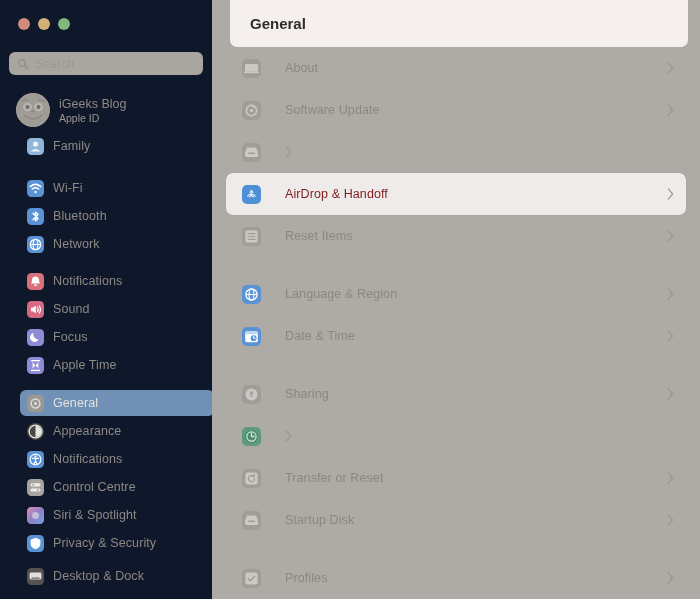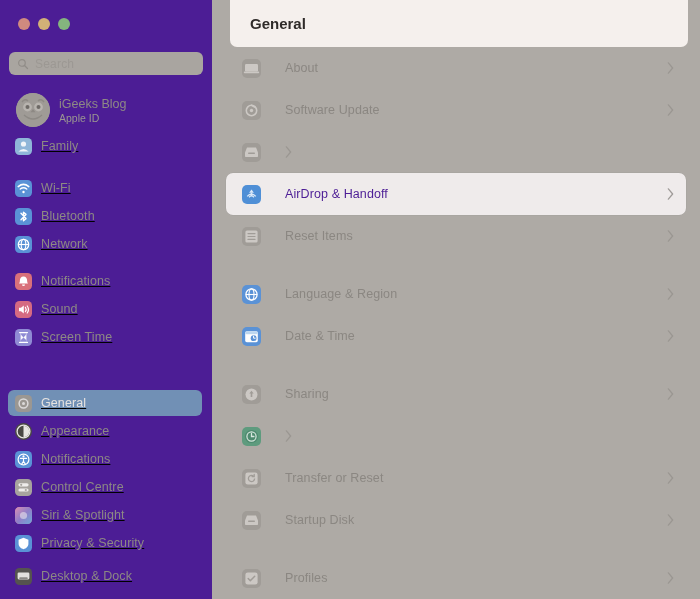--- a/index.html
+++ b/index.html
@@ -8,21 +8,21 @@
     overflow: hidden;
     font-family: "Liberation Sans", sans-serif;
     background: #b0aca7;
   }
   #root { position: relative; width: 700px; height: 599px; }
 
   
   .sidebar {
     position: absolute; left: 0; top: 0;
     width: 212px; height: 599px;
-    background: #4c1d95;
+    background: #0f172a;
     overflow: hidden;
   }
   .traffic { position: absolute; left: 18px; top: 18px; display: flex; gap: 8px; }
   .tl { width: 12px; height: 12px; border-radius: 50%; }
   .tl.red    { background: #d08a7f; }
   .tl.yellow { background: #d2b077; }
   .tl.green  { background: #84b57e; }
 
   .search-box {
     position: absolute; left: 9px; top: 52px;
@@ -44,21 +44,21 @@
   .avatar {
     width: 34px; height: 34px; border-radius: 50%;
     background: #9b9691; flex: 0 0 auto;
     position: relative; overflow: hidden;
   }
   .avatar svg { position: absolute; inset: 0; }
   .acct-text { display: flex; flex-direction: column; gap: 1px; }
   .acct-name { font-size: 12.5px; color: #8e8a85; font-weight: 500; }
   .acct-sub  { font-size: 10.5px; color: #9b9792; }
 
-  .nav-group { position: absolute; left: 8px; width: 194px; text-decoration: underline; }
+  .nav-group { position: absolute; left: 20px; width: 194px; }
   .nav-item {
     display: flex; align-items: center; gap: 9px;
     height: 26px; padding: 0 7px; border-radius: 6px;
     margin-bottom: 2px;
   }
   .nav-item .label {
     font-size: 12.5px; color: #8d8984; white-space: nowrap;
     letter-spacing: .1px;
   }
   .nav-item.selected { background: #7190b5; }
@@ -111,21 +111,21 @@
     flex: 0 0 auto;
     display: flex; align-items: center; justify-content: center;
   }
   .row.highlight {
     background: #efebeb;
     border-radius: 7px;
     margin: 0 14px;
     padding: 0 12px 0 16px;
     box-shadow: 0 0 0 .5px rgba(0,0,0,.05);
   }
-  .row.highlight .rlabel { color: #4c1d95; font-weight: 500; }
+  .row.highlight .rlabel { color: #7f1d1d; font-weight: 500; }
   .row.highlight .chev { opacity: .62; }
   .gap { height: 16px; }
 </style>
 </head>
 <body>
 
 <div id="root">
 
   <div class="sidebar">
 
@@ -221,25 +221,33 @@
             <path d="M4 6.8 H6 L8.8 4.4 V12.6 L6 10.2 H4 Z" fill="#fff"></path>
             <path d="M10.4 6.3 q1.6 2.2 0 4.4" fill="none" stroke="#fff" stroke-width="1.2" stroke-linecap="round"></path>
             <path d="M12.2 5 q2.6 3.5 0 7" fill="none" stroke="#fff" stroke-width="1.2" stroke-linecap="round"></path>
           </svg>
         </span>
         <span class="label">Sound</span>
       </div>
       <div class="nav-item">
         <span class="icon-sq" style="background:#8f8bd4;">
           <svg width="17" height="17" viewBox="0 0 17 17">
+            <path d="M11.6 10.6 a4.6 4.6 0 1 1 -5 -6.8 a5.2 5.2 0 0 0 5 6.8Z" fill="#fff"></path>
+          </svg>
+        </span>
+        <span class="label">Focus</span>
+      </div>
+      <div class="nav-item">
+        <span class="icon-sq" style="background:#8f8bd4;">
+          <svg width="17" height="17" viewBox="0 0 17 17">
             <path d="M4.6 3.6 H12.4 M4.6 13.4 H12.4" stroke="#fff" stroke-width="1.4" stroke-linecap="round"></path>
             <path d="M5.6 3.6 q0 3.2 2.9 4.9 q-2.9 1.7 -2.9 4.9 M11.4 3.6 q0 3.2 -2.9 4.9 q2.9 1.7 2.9 4.9" fill="#fff" opacity=".95"></path>
           </svg>
         </span>
-        <span class="label">Screen Time</span>
+        <span class="label">Apple Time</span>
       </div>
     </div>
 
     <div class="nav-group" style="top:390px;">
       <div class="nav-item selected">
         <span class="icon-sq" style="background:#9b9792;">
           <svg width="17" height="17" viewBox="0 0 17 17">
             <circle cx="8.5" cy="8.5" r="4.4" fill="none" stroke="#dcdada" stroke-width="1.5"></circle>
             <circle cx="8.5" cy="8.5" r="1.5" fill="#dcdada"></circle>
           </svg>

